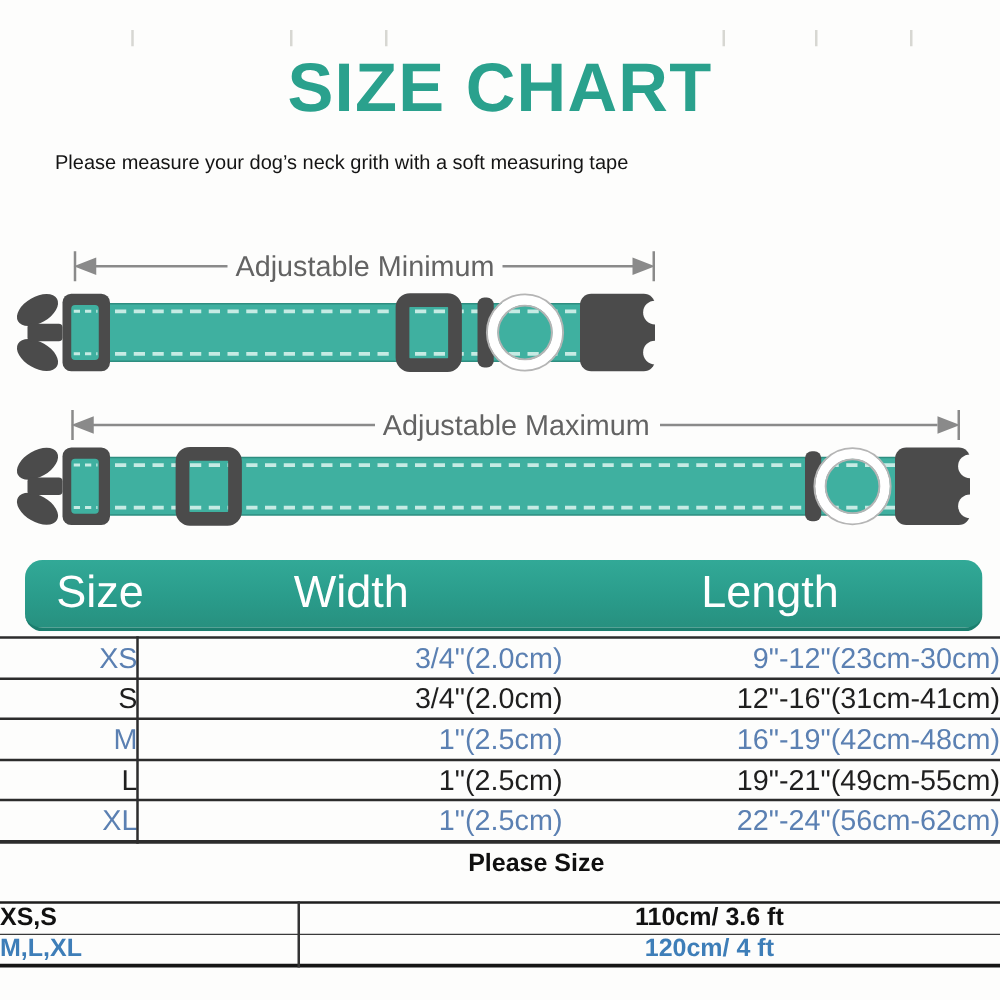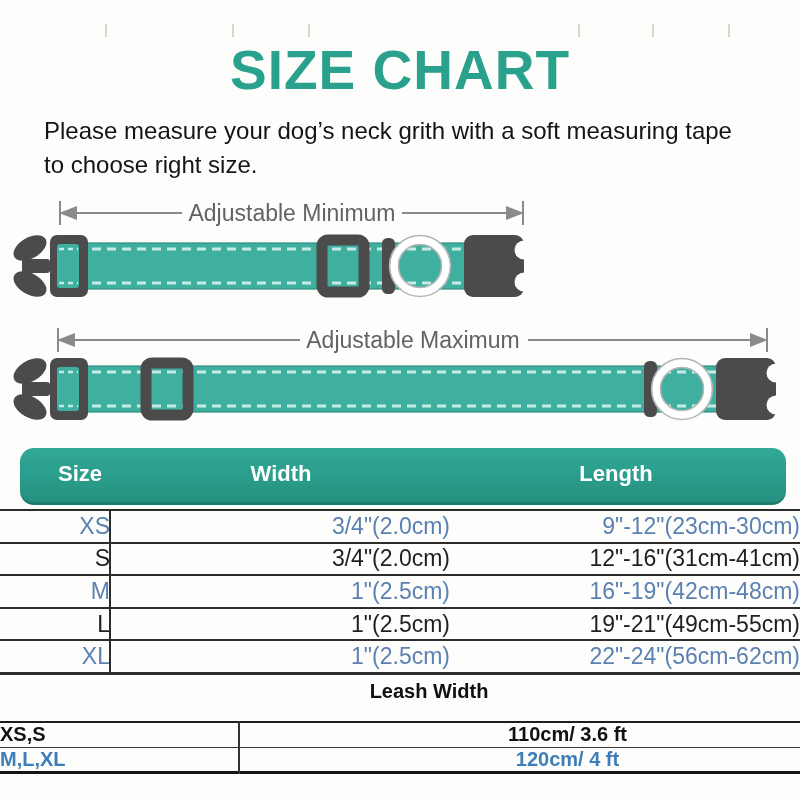--- a/index.html
+++ b/index.html
@@ -8,35 +8,35 @@
     background:#fdfdfc;overflow:hidden;
     font-family:"Liberation Sans",sans-serif;color:#1c1c1c;
   }
   
   .tick{position:absolute;top:24px;width:2px;height:13px;background:#c9c9c4;opacity:.75;}
   
   .title{
     position:absolute;top:38px;left:0;width:800px;text-align:center;
     font-size:55px;font-weight:800;letter-spacing:1px;color:#2aa18d;
   }
-  .intro{position:absolute;left:44px;top:114px;width:740px;font-size:24px;line-height:34px;color:#141414;}
+  .intro{position:absolute;left:44px;top:114px;width:740px;font-size:16px;line-height:34px;color:#141414;}
   .intro div{white-space:nowrap;}
   
   .collar-svg{position:absolute;left:0;}
   #collar1{top:193px;}
   #collar2{top:318px;}
   
   .hdr-bar{
     position:absolute;left:20px;top:448px;width:766px;height:57px;
     background:linear-gradient(180deg,#32a997 0%,#2a9c8b 55%,#27907f 100%);
     border-radius:14px;border-bottom:3px solid #1b7e6e;box-sizing:border-box;
   }
   .hdr-label{
     position:absolute;top:50%;transform:translate(-50%,-54%);
-    color:#ffffff;font-size:22px;font-weight:700;white-space:nowrap;
+    color:#ffffff;font-size:36px;font-weight:400;white-space:nowrap;
   }
   
   .size-table{position:absolute;left:0;top:509px;width:800px;border-top:2px solid #2c2c2c;}
   .srow{
     display:grid;grid-template-columns:110px 340px 350px;align-items:center;
     height:30.6px;border-bottom:2px solid #2c2c2c;font-size:23px;
   }
   .srow:last-child{border-bottom-width:3px;}
   .srow .cell{text-align:right;}
   .srow.blue{color:#5b80b2;}
@@ -71,21 +71,20 @@
     <div class="tick" style="left:308px"></div>
     <div class="tick" style="left:578px"></div>
     <div class="tick" style="left:652px"></div>
     <div class="tick" style="left:728px"></div>
   </div>
 
   <div class="title">SIZE CHART</div>
 
   <div class="intro">
     <div>Please measure your dog’s neck grith with a soft measuring tape</div>
-    <div>to choose right size.</div>
   </div>
 
   <svg id="collar1" class="collar-svg" width="560" height="115" viewBox="0 0 560 115">
 
     <g stroke="#8a8a8a" stroke-width="2">
       <line x1="60" y1="8" x2="60" y2="32"></line>
       <line x1="523" y1="8" x2="523" y2="32"></line>
       <line x1="76" y1="20" x2="182" y2="20"></line>
       <line x1="402" y1="20" x2="507" y2="20"></line>
     </g>
@@ -194,21 +193,21 @@
       <span class="cell">19"-21"(49cm-55cm)</span>
     </div>
     <div class="srow blue">
       <span class="cell">XL</span>
       <span class="cell">1"(2.5cm)</span>
       <span class="cell">22"-24"(56cm-62cm)</span>
     </div>
   </div>
   <div class="v-div"></div>
 
-  <div class="leash-title">Leash Width</div>
+  <div class="leash-title">Please Size</div>
   <div class="leash-table">
     <div class="lrow dark">
       <span class="lcell-size">XS,S</span>
       <span class="lcell-len">110cm/ 3.6 ft</span>
     </div>
     <div class="lrow blue">
       <span class="lcell-size">M,L,XL</span>
       <span class="lcell-len">120cm/ 4 ft</span>
     </div>
   </div>

